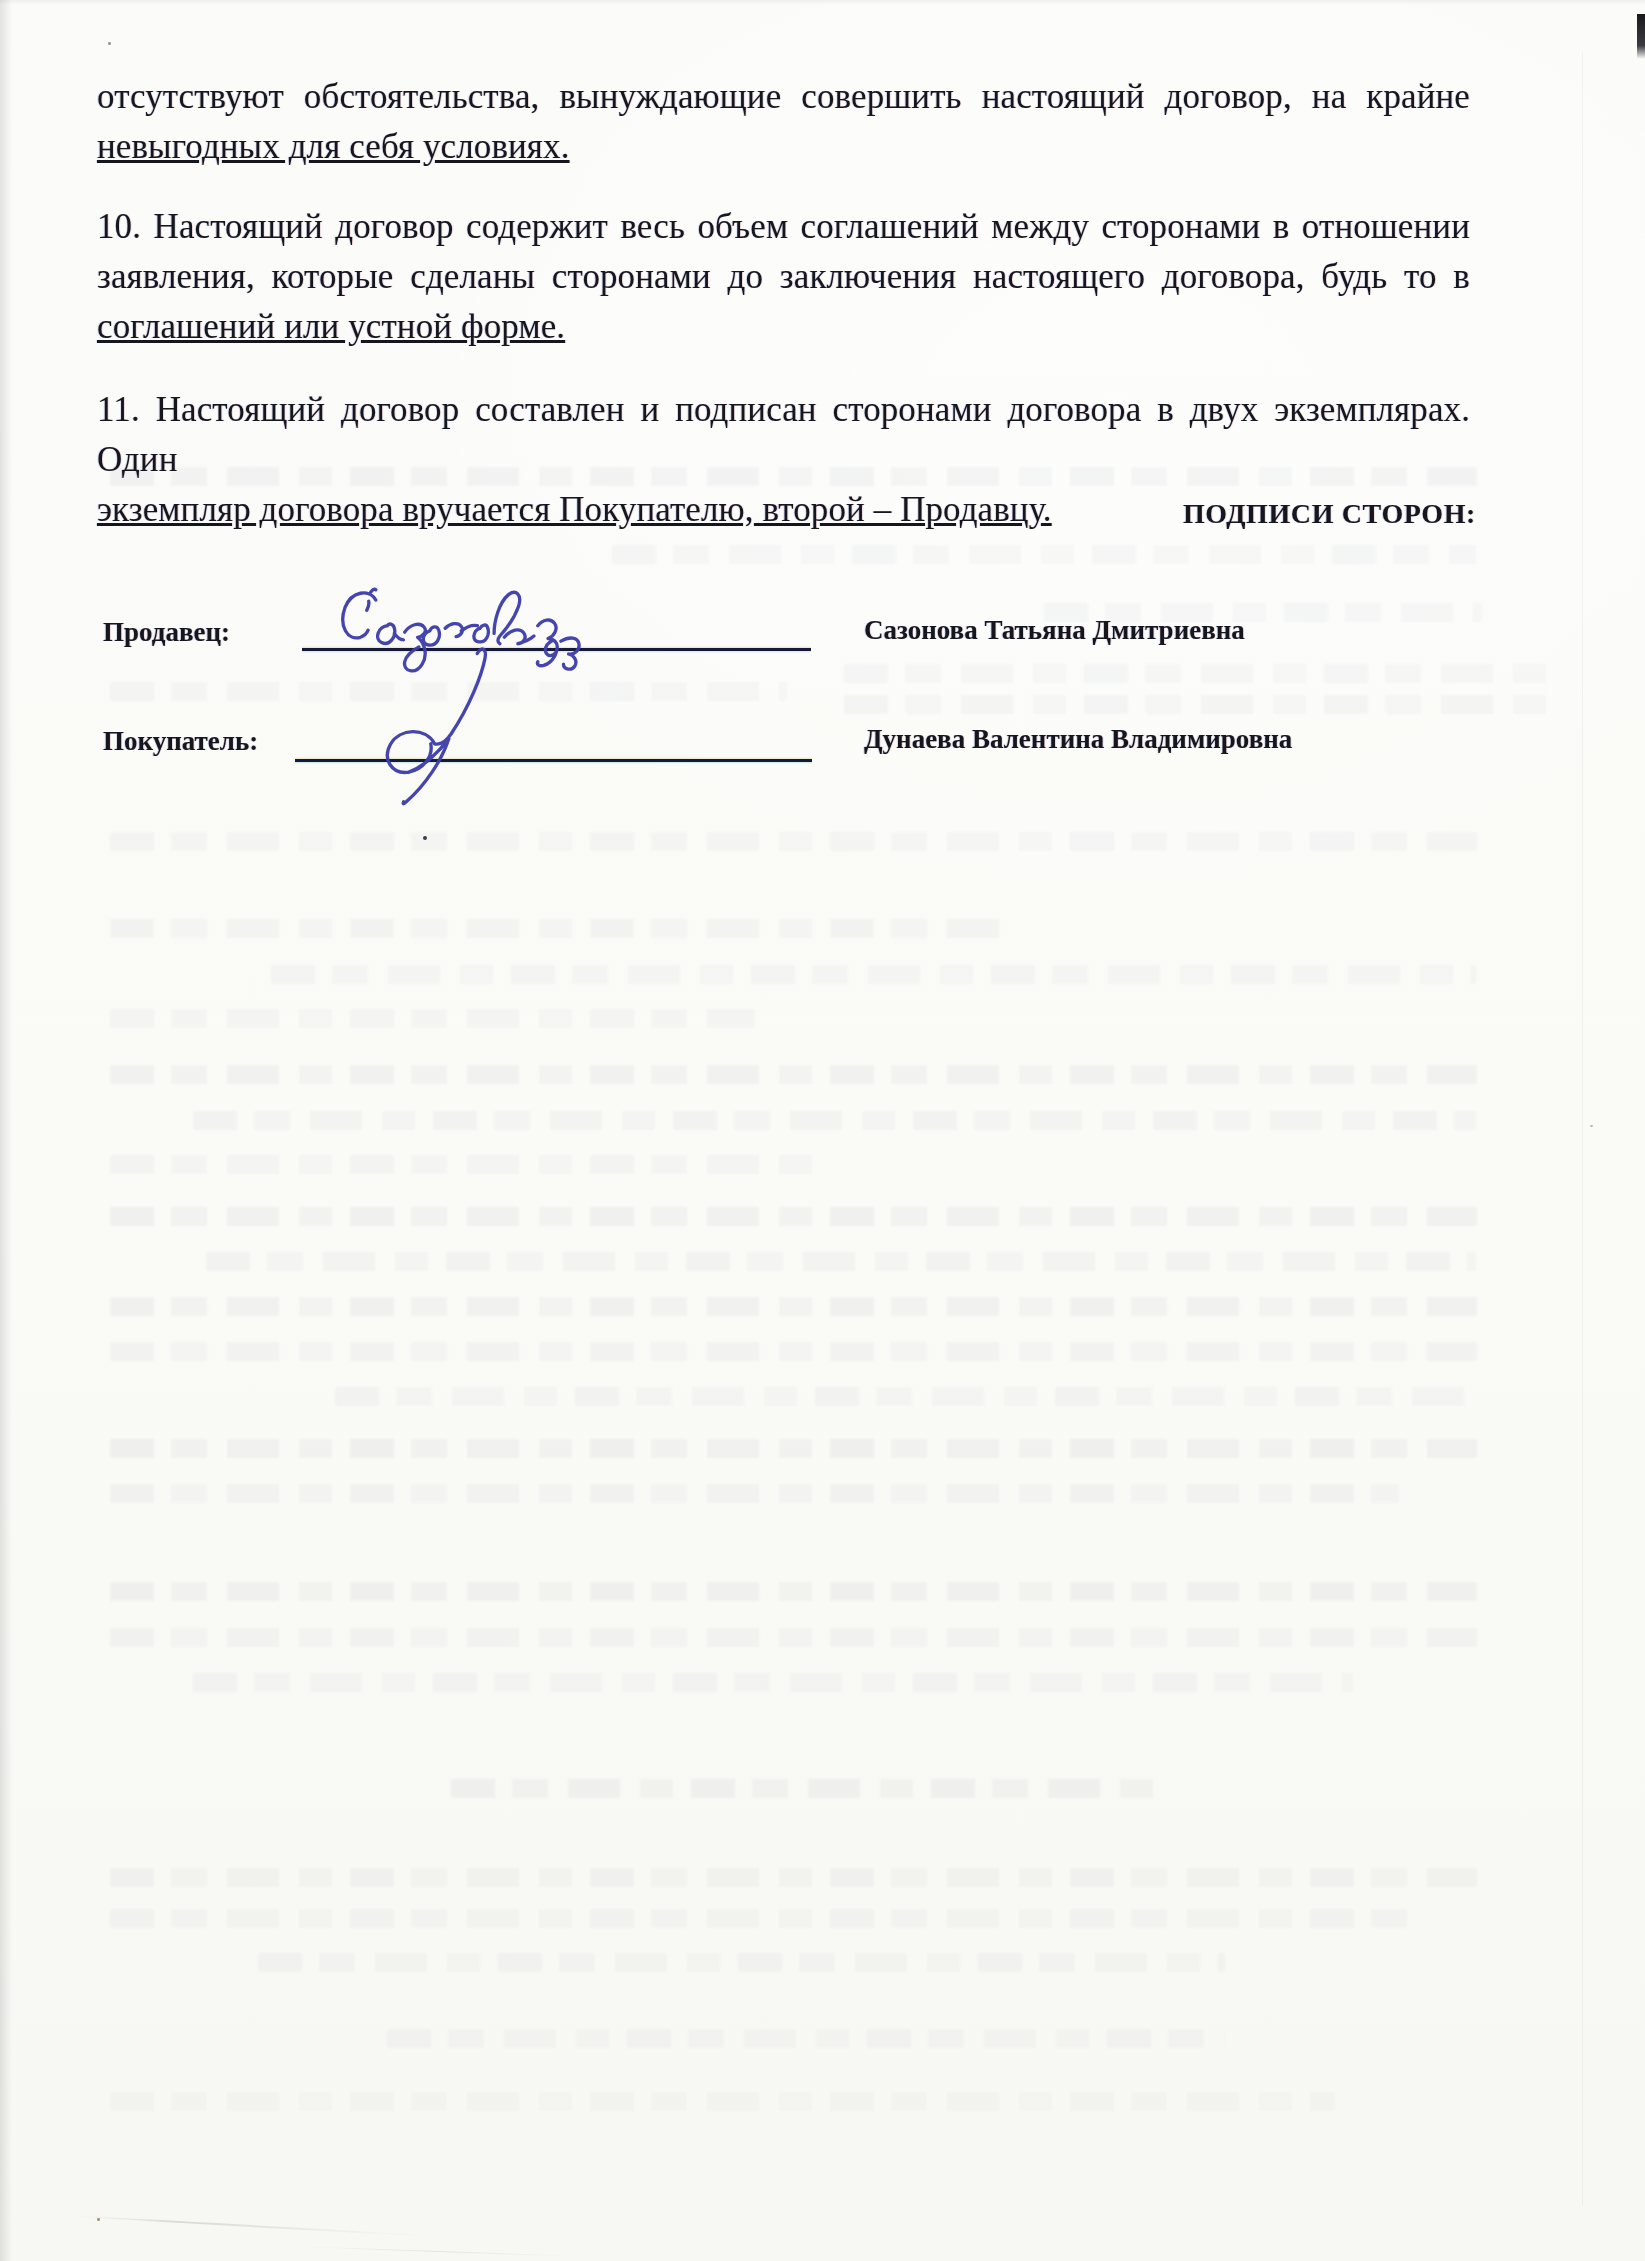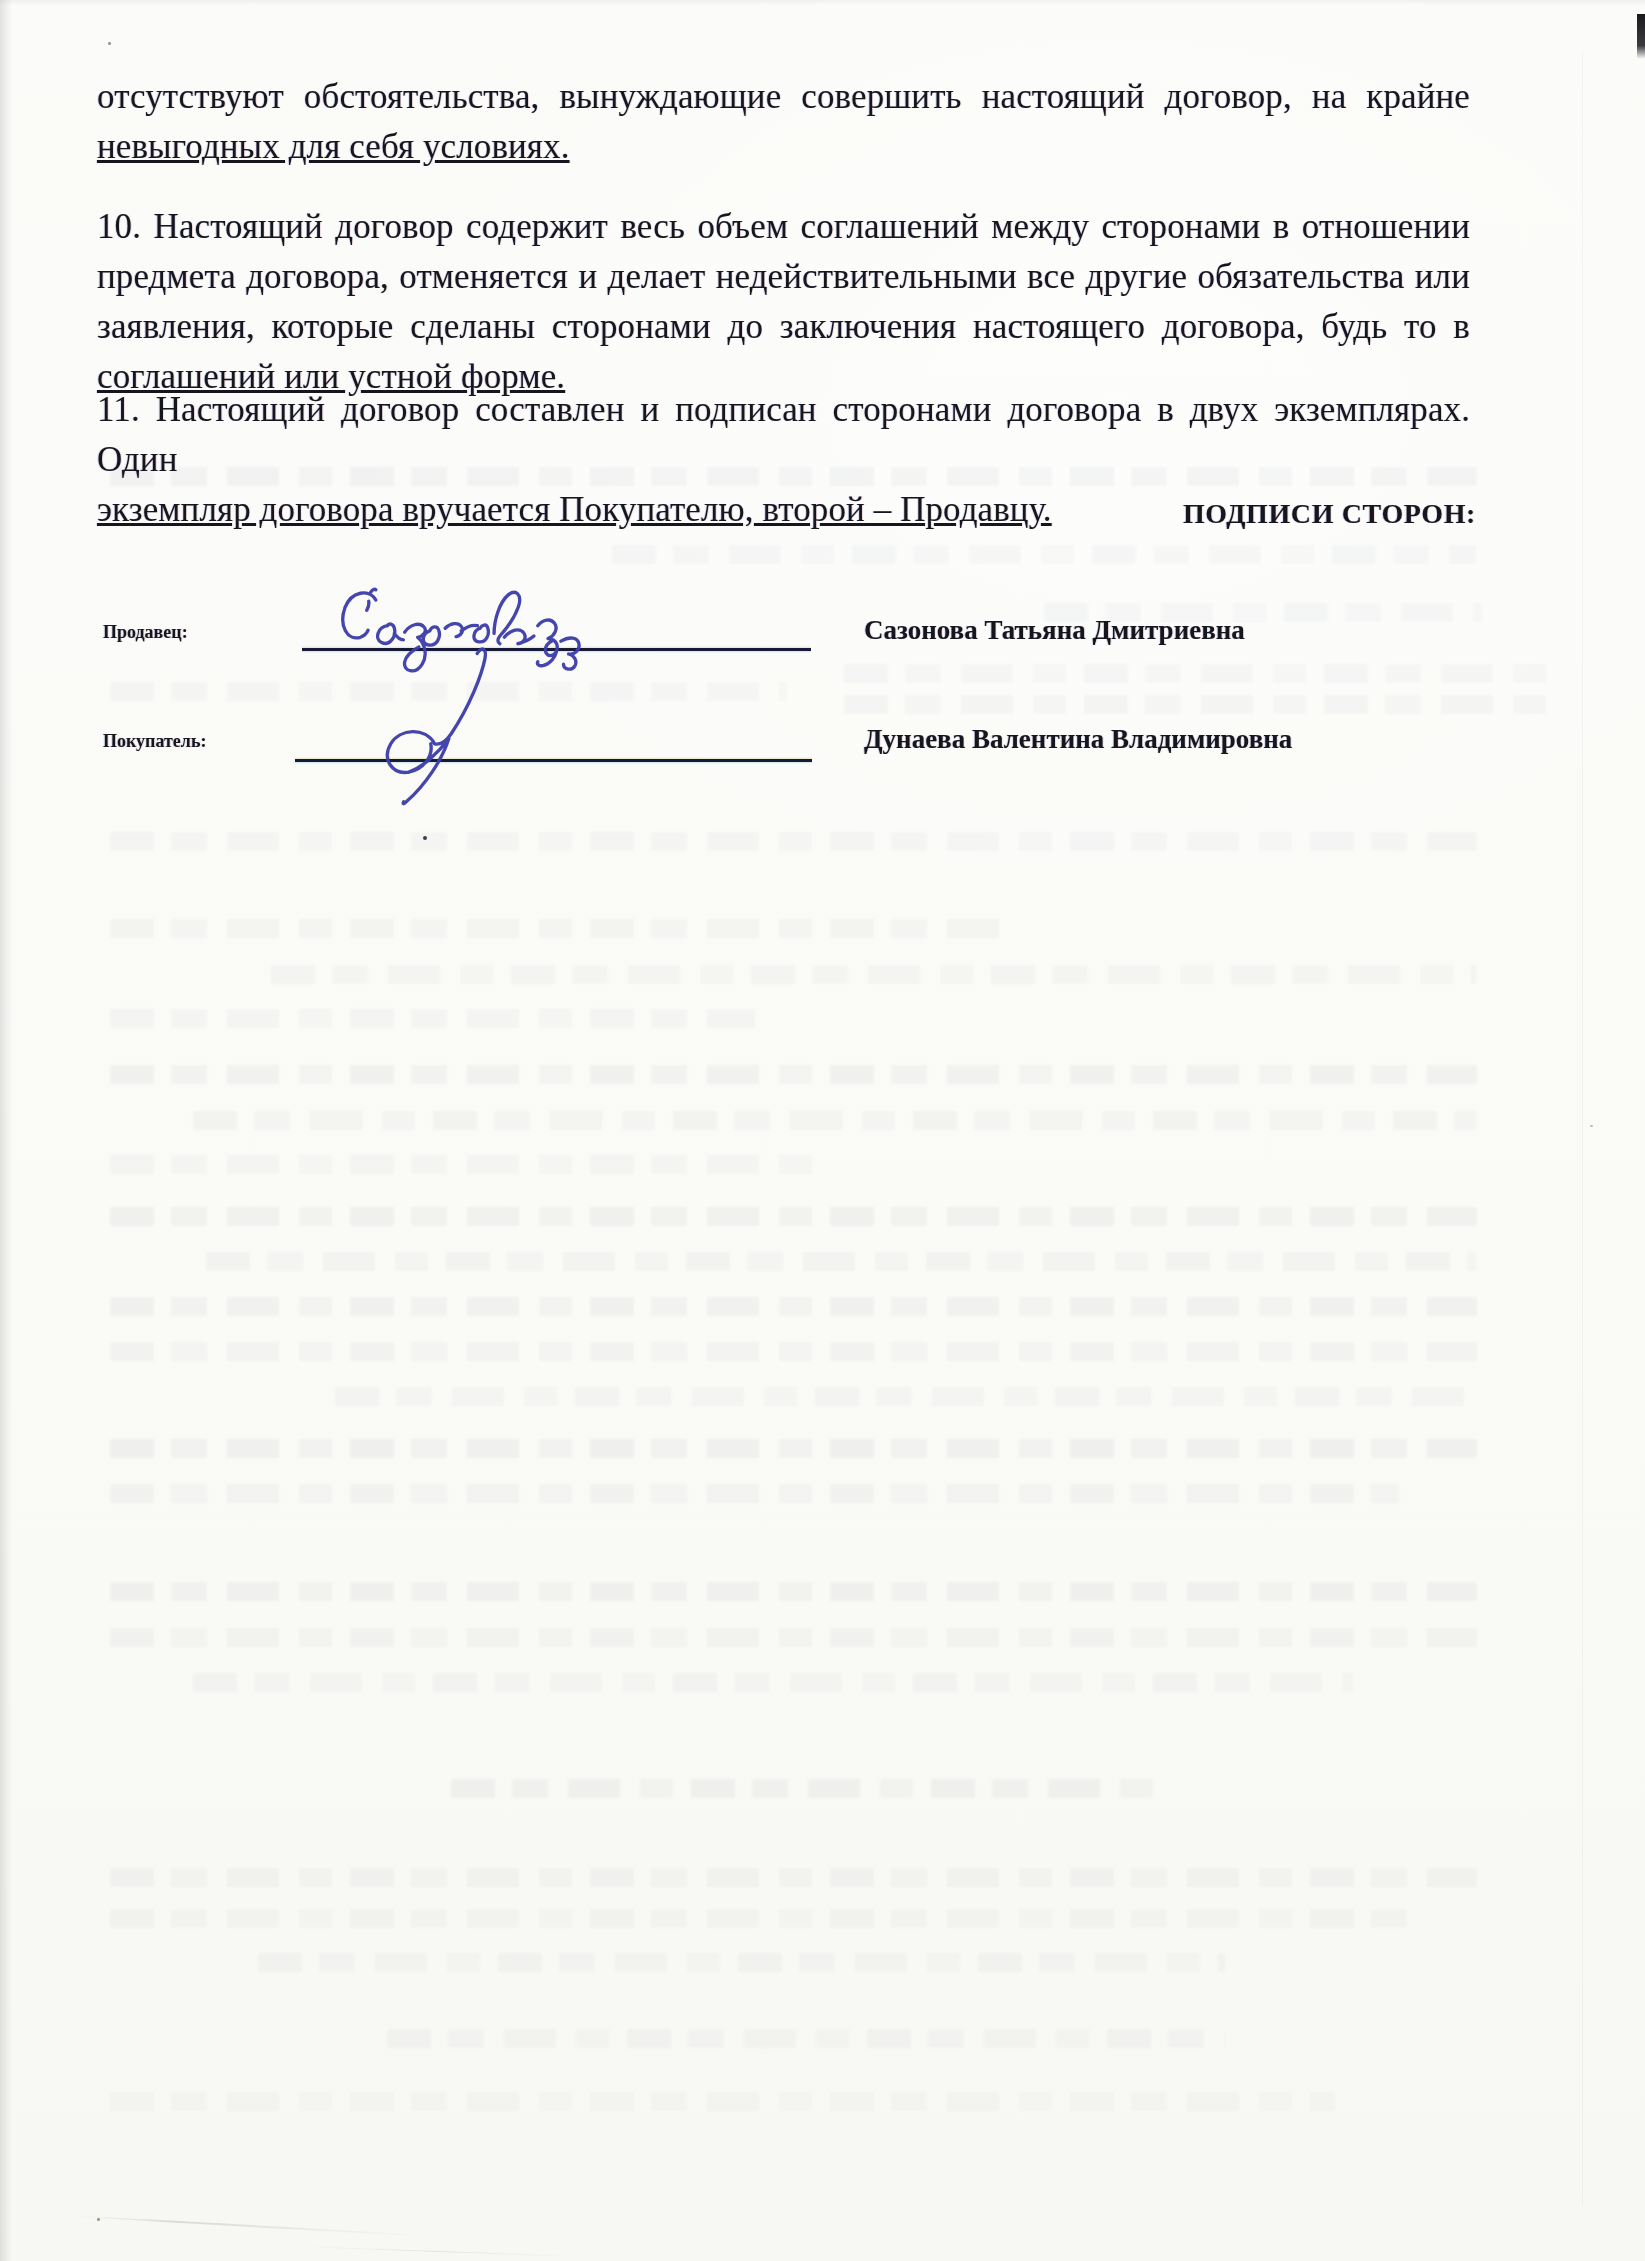--- a/index.html
+++ b/index.html
@@ -47,21 +47,21 @@
   
   .textblock{position:absolute;left:97px;width:1373px;font-size:35px;line-height:50px;
     letter-spacing:0.1px;z-index:2;
     text-shadow:0.9px 0 0 rgba(170,40,70,.14), -0.9px 0 0 rgba(50,70,190,.18);}
   .tline{text-align:justify;text-align-last:justify;white-space:normal;}
   .tlast{text-align:justify;text-align-last:left;text-decoration:underline;}
   .num{font-weight:normal;}
   .heading{position:absolute;left:103px;top:498px;width:1373px;text-align:right;
     font-size:28px;font-weight:bold;letter-spacing:0.6px;z-index:2;
     text-shadow:0.9px 0 0 rgba(170,40,70,.14), -0.9px 0 0 rgba(50,70,190,.18);}
-  .sig-label{position:absolute;left:103px;font-size:18px;font-weight:bold;line-height:28px;z-index:2;
+  .sig-label{position:absolute;left:103px;font-size:27px;font-weight:bold;line-height:28px;z-index:2;
     text-shadow:0.9px 0 0 rgba(170,40,70,.14), -0.9px 0 0 rgba(50,70,190,.18);}
   .sig-name{position:absolute;left:864px;font-size:27px;font-weight:bold;line-height:28px;z-index:2;
     text-shadow:0.9px 0 0 rgba(170,40,70,.14), -0.9px 0 0 rgba(50,70,190,.18);}
   .sig-line{position:absolute;height:2.6px;background:var(--line);z-index:2;
     box-shadow:0 -1.3px 0 rgba(205,195,115,.30), 0 1.3px 0 rgba(85,195,195,.25);}
   .sig-svg{position:absolute;z-index:3;}
   .sig-svg path{fill:none;stroke:var(--sig-ink);stroke-width:5.2;stroke-linecap:round;stroke-linejoin:round;opacity:.96;}
 </style>
 </head>
 <body>
@@ -110,21 +110,20 @@
       <div class="bleed" style="top: 2092px; left: 110px; width: 1225px; opacity: 0.04;"></div>
     </div>
 
   <div class="textblock" style="top:72px">
     <div class="tline">отсутствуют обстоятельства, вынуждающие совершить настоящий договор, на крайне</div>
     <div class="tlast">невыгодных для себя условиях.</div>
   </div>
 
   <div class="textblock" style="top:202px">
     <div class="tline"><span class="num">10.</span> <span>Настоящий договор содержит весь объем соглашений между сторонами в отношении</span></div>
-    <div class="tline">предмета договора, отменяется и делает недействительными все другие обязательства или</div>
     <div class="tline">заявления, которые сделаны сторонами до заключения настоящего договора, будь то в</div>
     <div class="tlast">соглашений или устной форме.</div>
   </div>
 
   <div class="textblock" style="top:385px">
     <div class="tline"><span class="num">11.</span> <span>Настоящий договор составлен и подписан сторонами договора в двух экземплярах. Один</span></div>
     <div class="tlast">экземпляр договора вручается Покупателю, второй – Продавцу.</div>
   </div>
 
   <div class="heading">ПОДПИСИ СТОРОН:</div>

